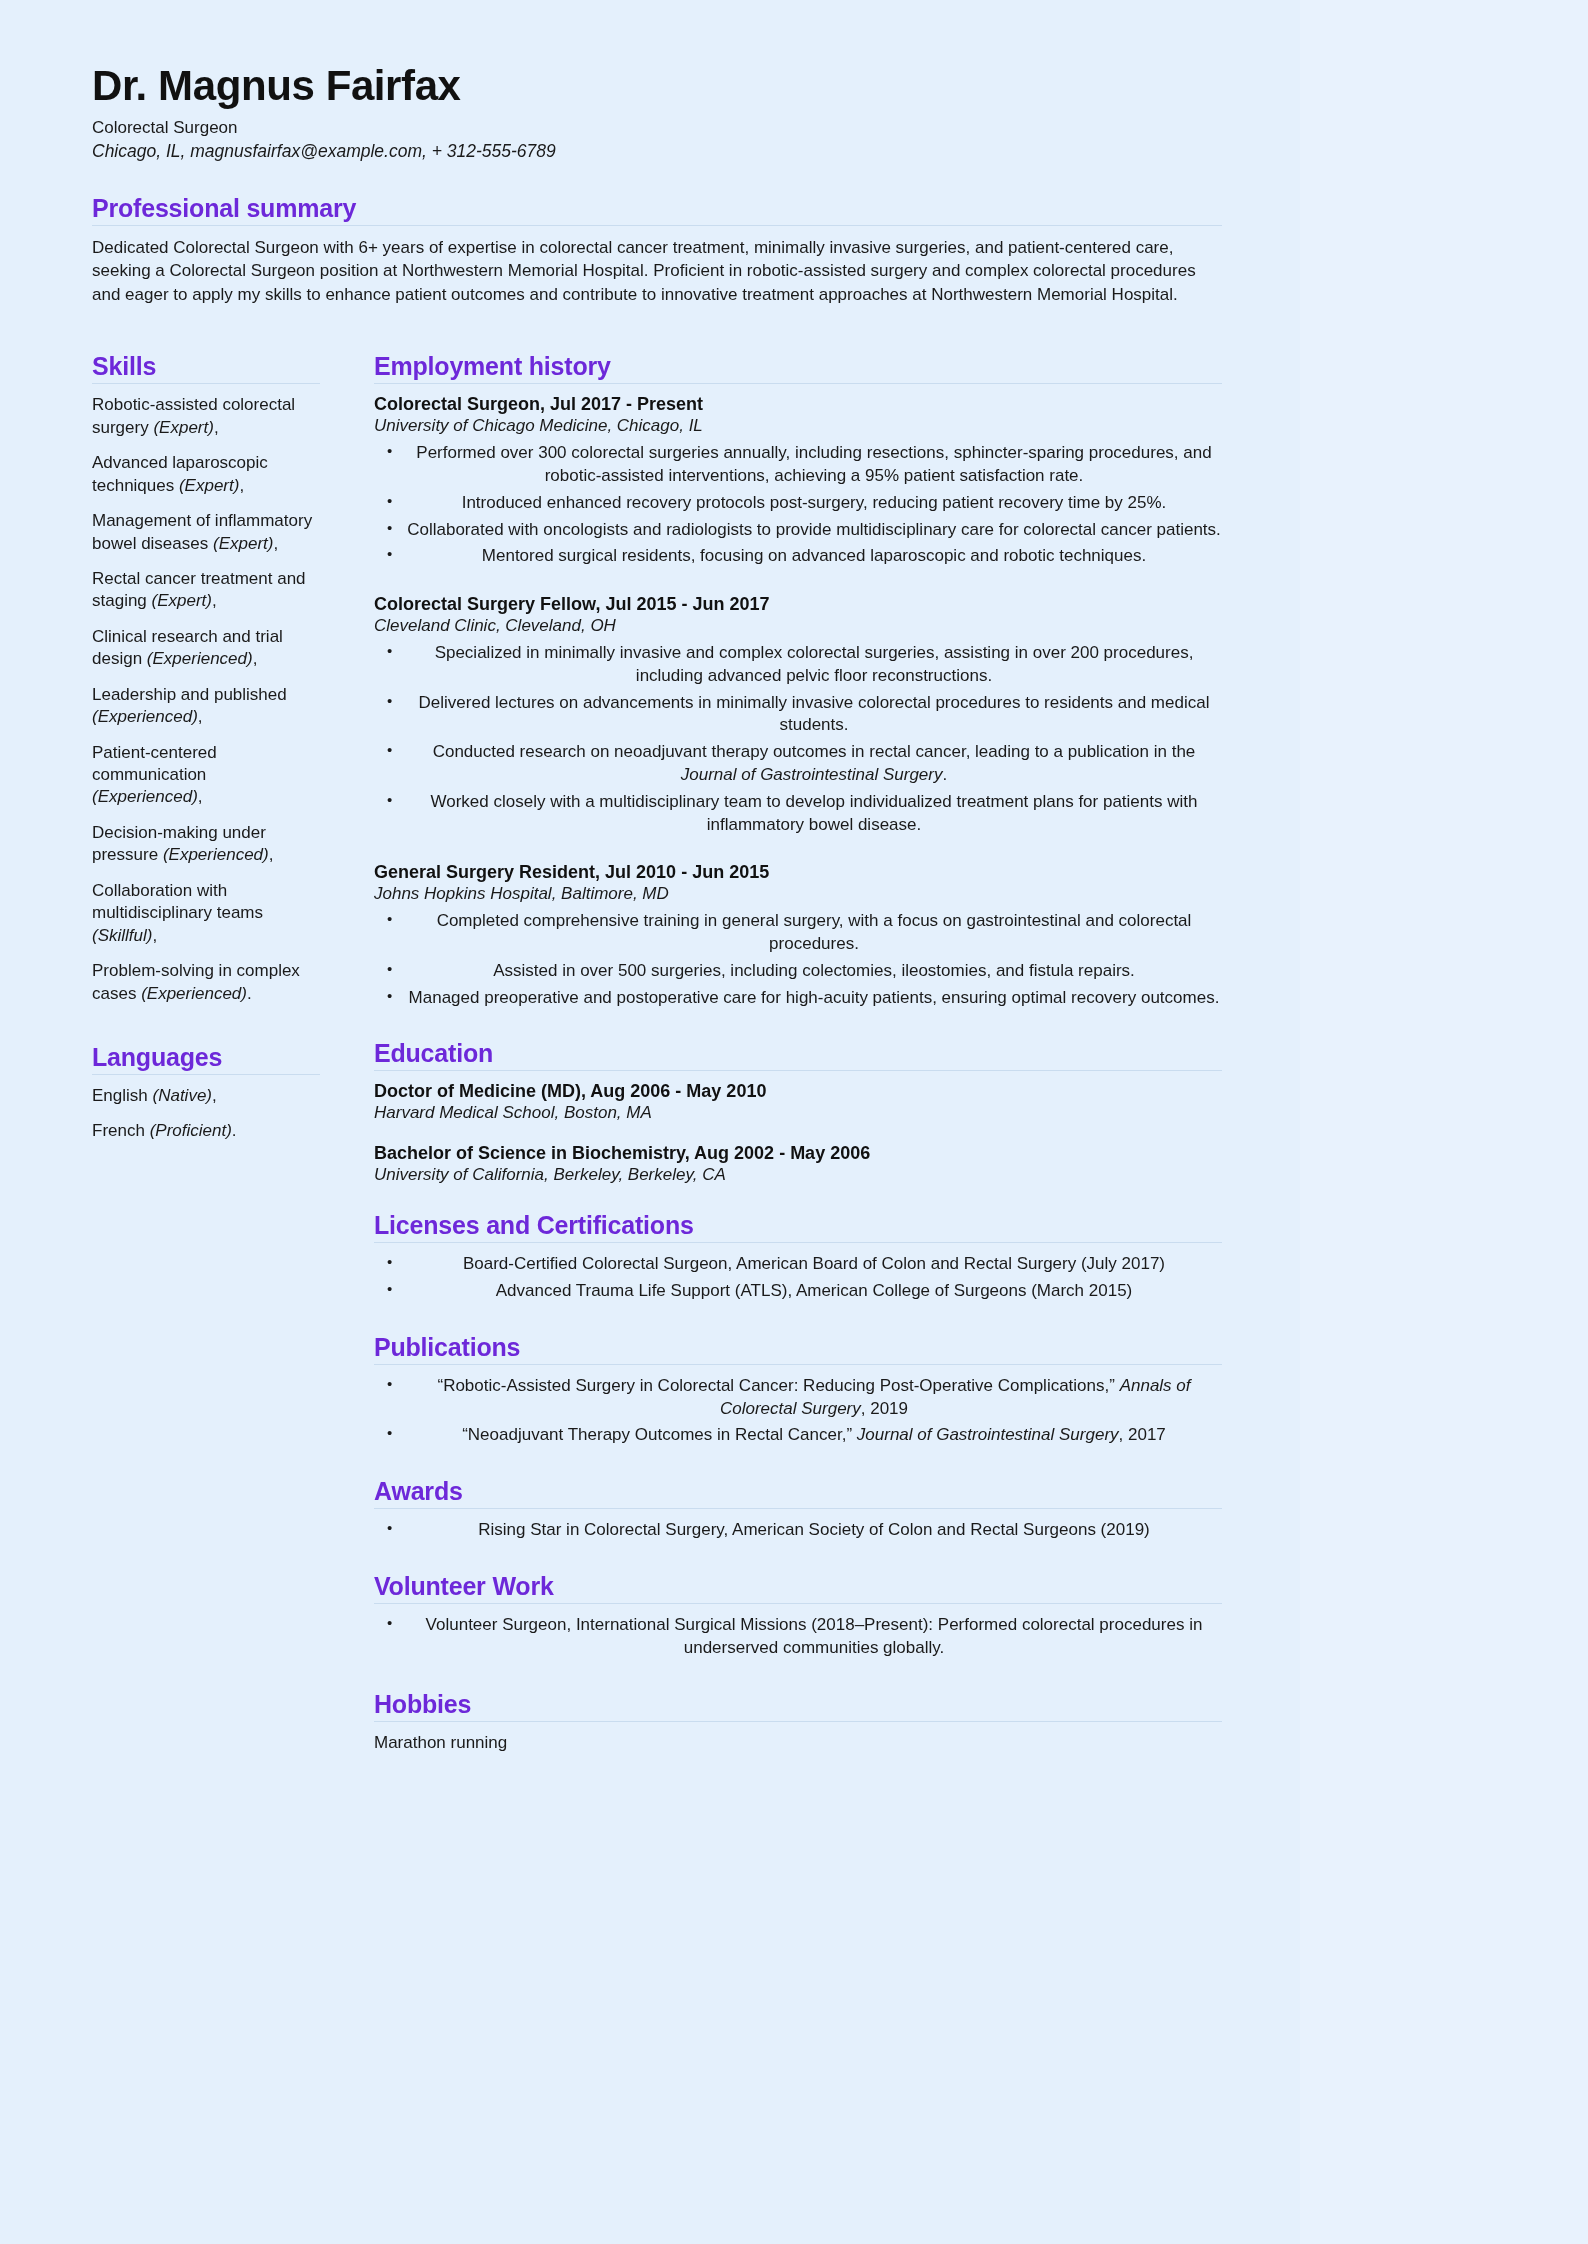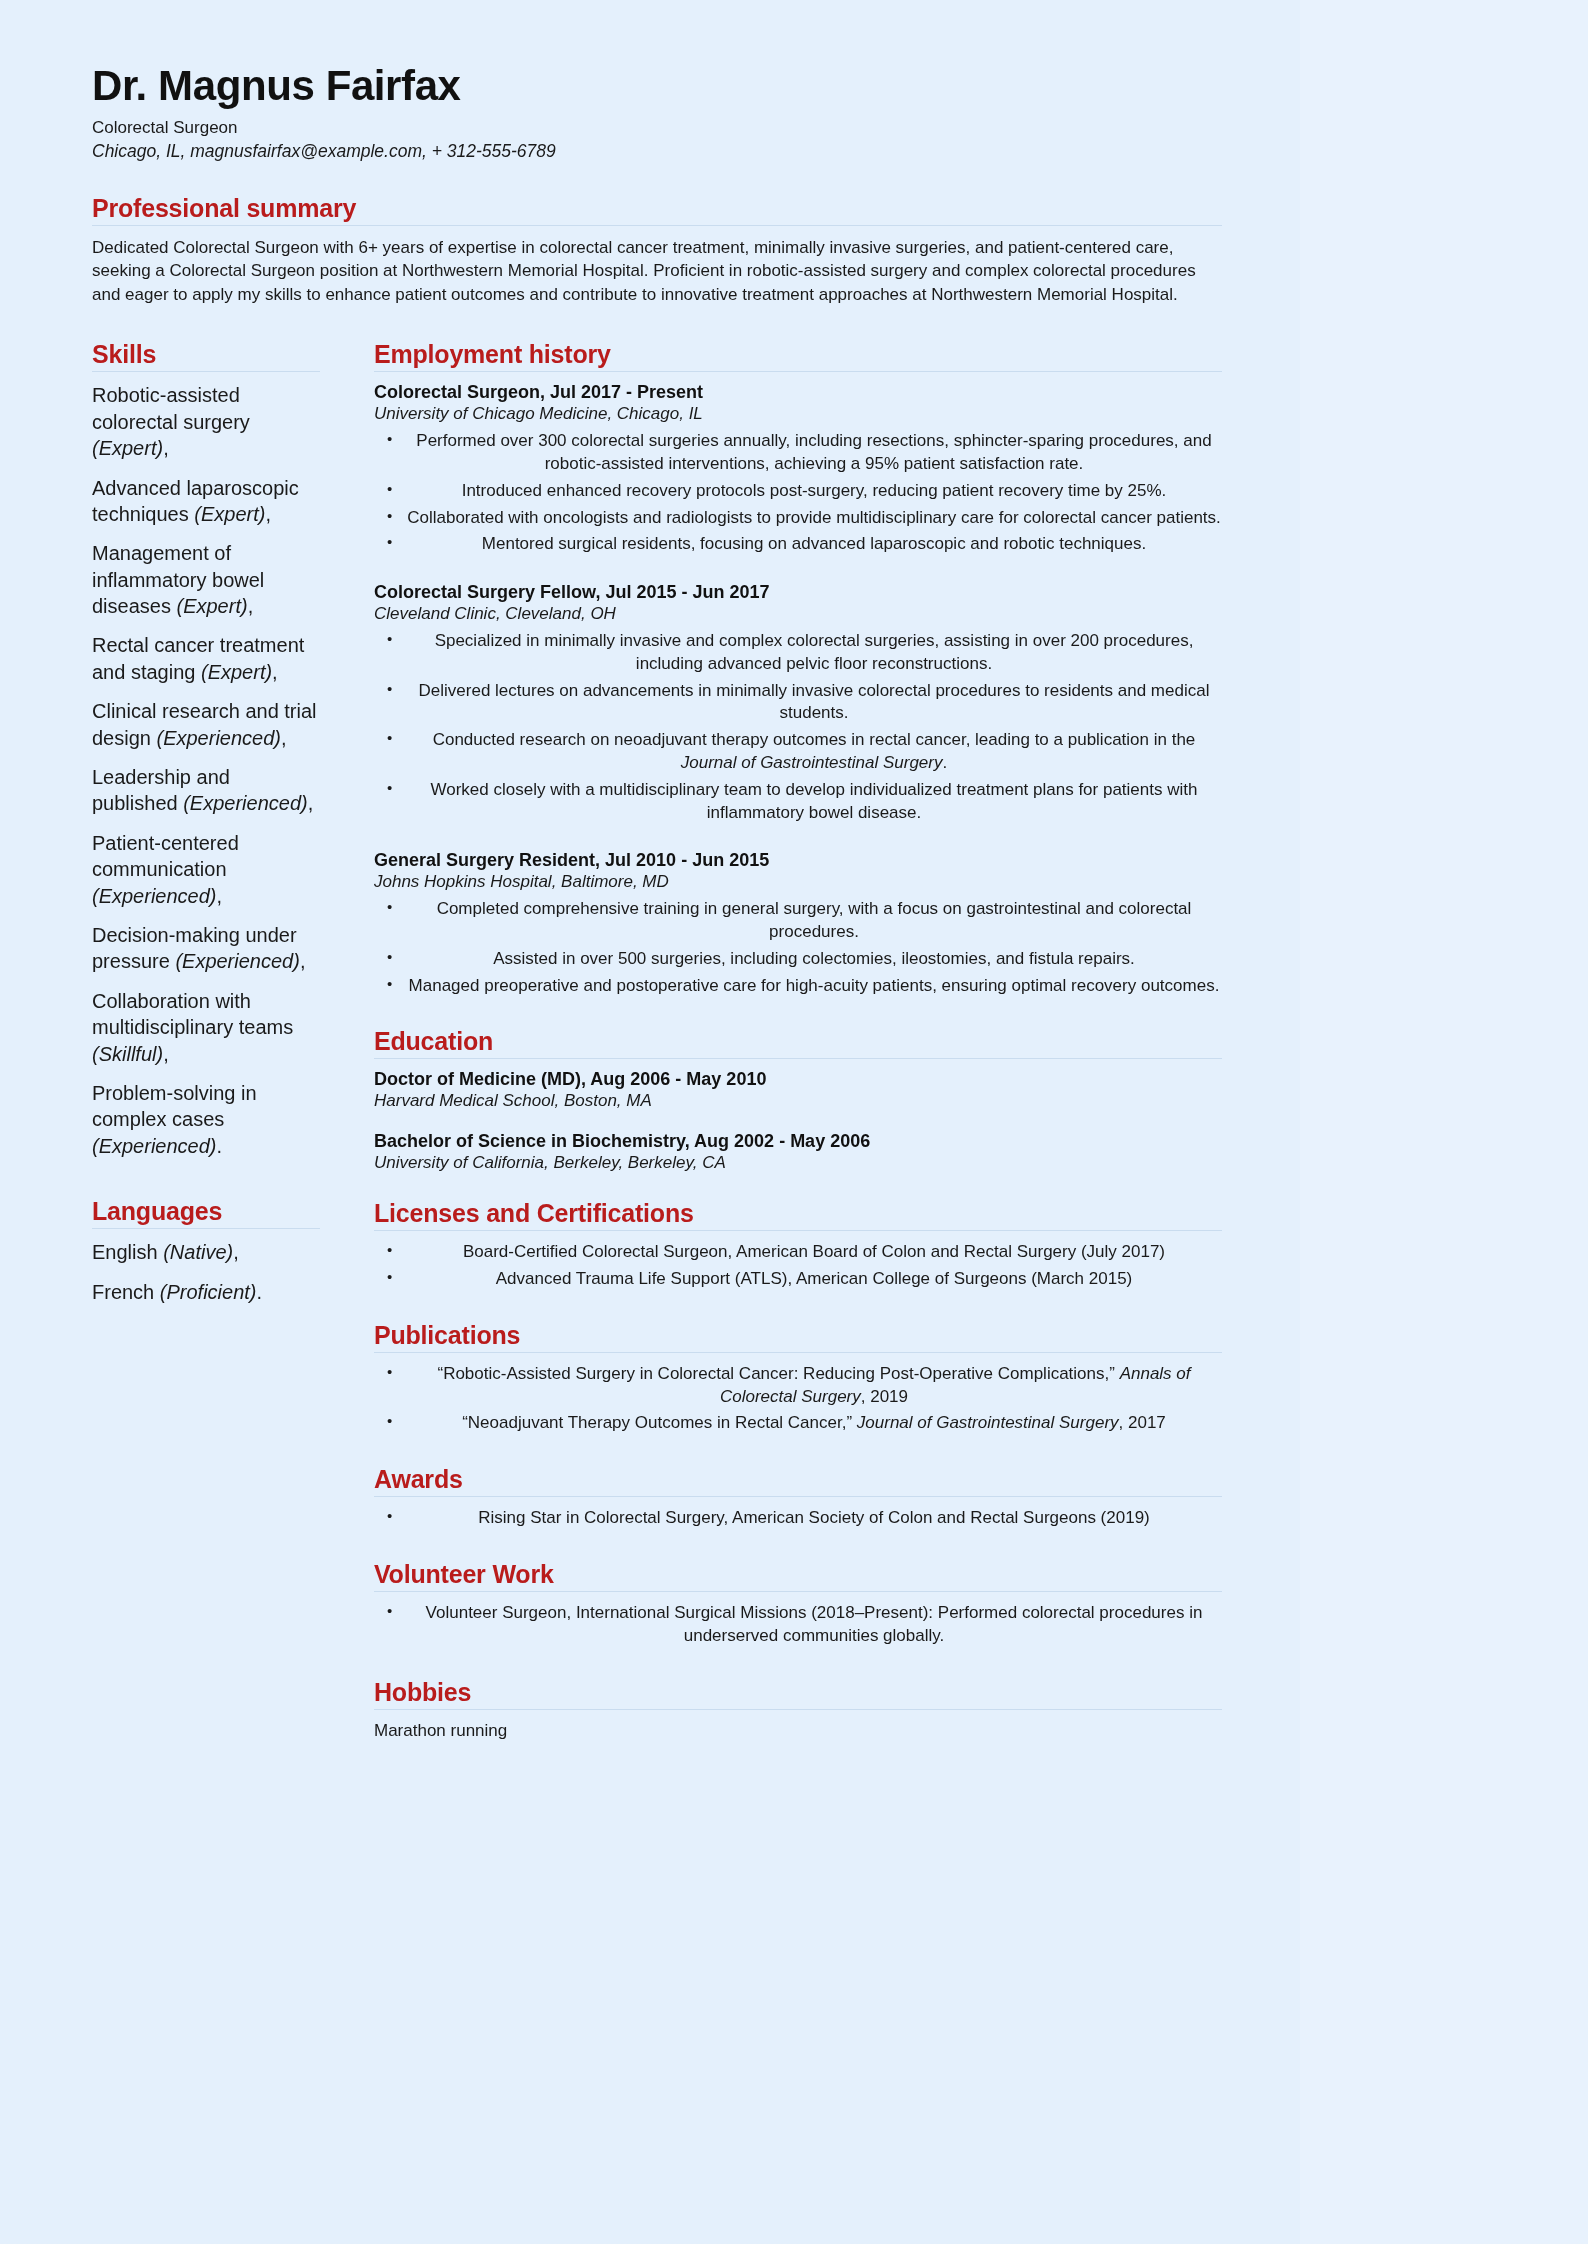--- a/index.html
+++ b/index.html
@@ -35,22 +35,22 @@
   .contact {
     font-size: 17.5px;
     font-style: italic;
     margin: 0;
     color: #1a1a1a;
   }
   
   .sec-h {
     font-size: 25px;
     font-weight: bold;
-    margin: 0 0 2px 0;
-    color: #b91c1c;
+    margin: 12px 0 2px 0;
+    color: #6d28d9;
     letter-spacing: -0.2px;
   }
   .rule {
     border: 0;
     border-top: 1px solid #c9dcef;
     margin: 0 0 10px 0;
     height: 0;
   }
   .summary-block { margin-top: 32px; }
   .summary-text {
@@ -62,21 +62,21 @@
   
   .cols {
     display: flex;
     margin-top: 34px;
     align-items: flex-start;
   }
   .left-col { width: 252px; flex: 0 0 252px; padding-right: 24px; }
   .right-col { flex: 1 1 auto; padding-left: 30px; }
 
   .skill-item, .lang-item {
-    font-size: 20px;
+    font-size: 17px;
     line-height: 1.32;
     margin-bottom: 13px;
   }
   .skill-item em, .lang-item em { font-style: italic; }
   .lang-block { margin-top: 38px; }
 
   
   .entry { margin-bottom: 26px; }
   .entry:last-child { margin-bottom: 0; }
   .entry-title {

